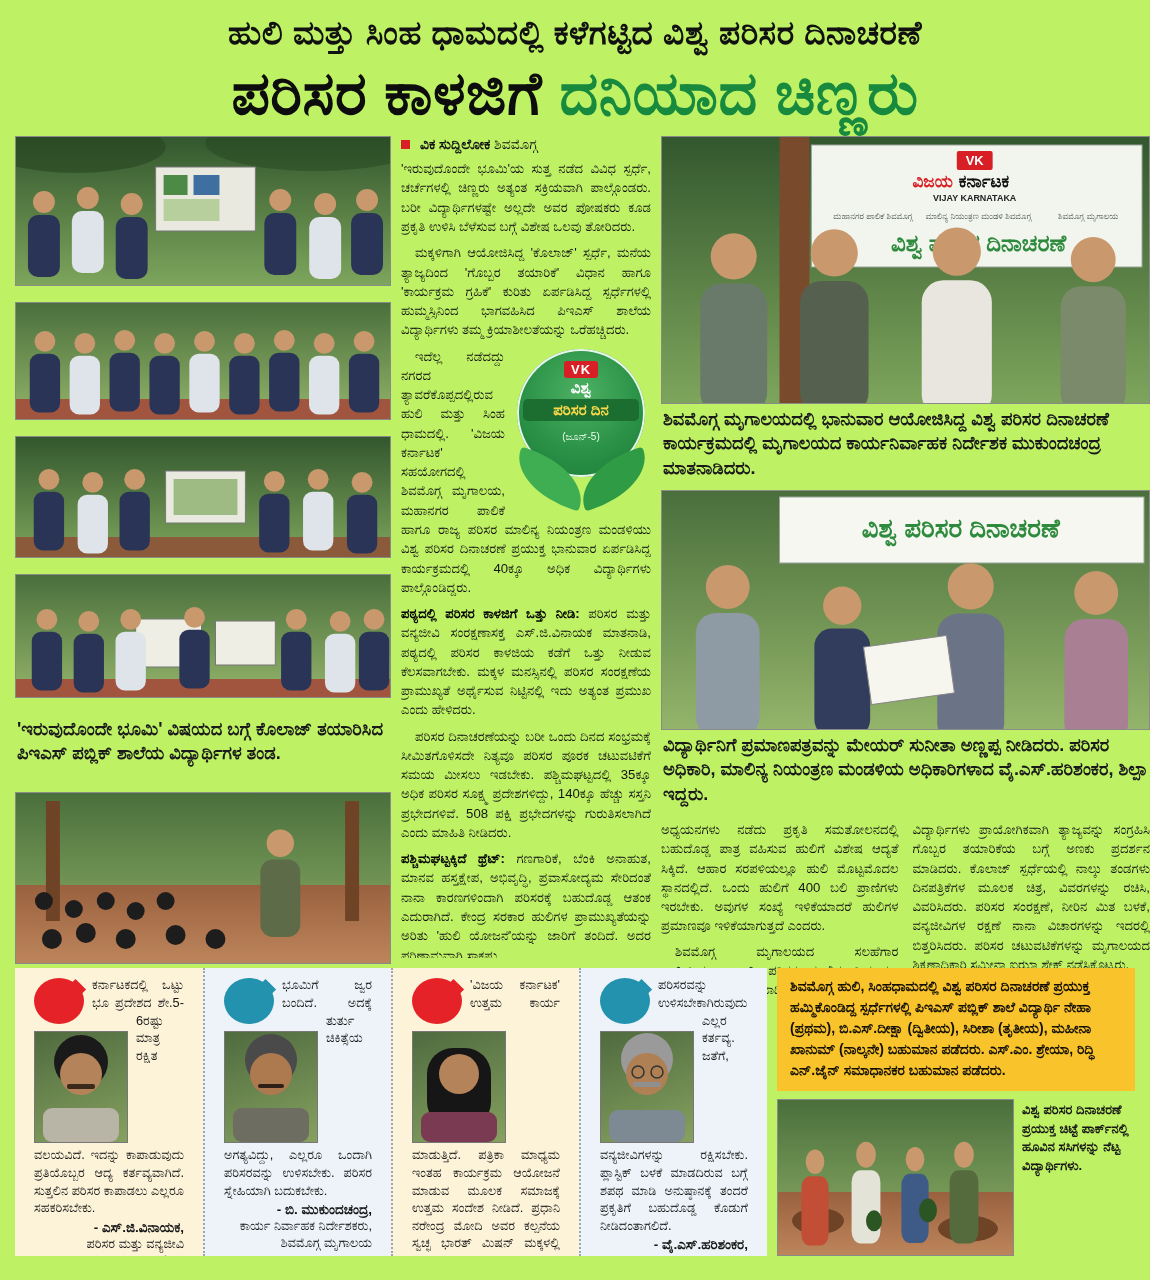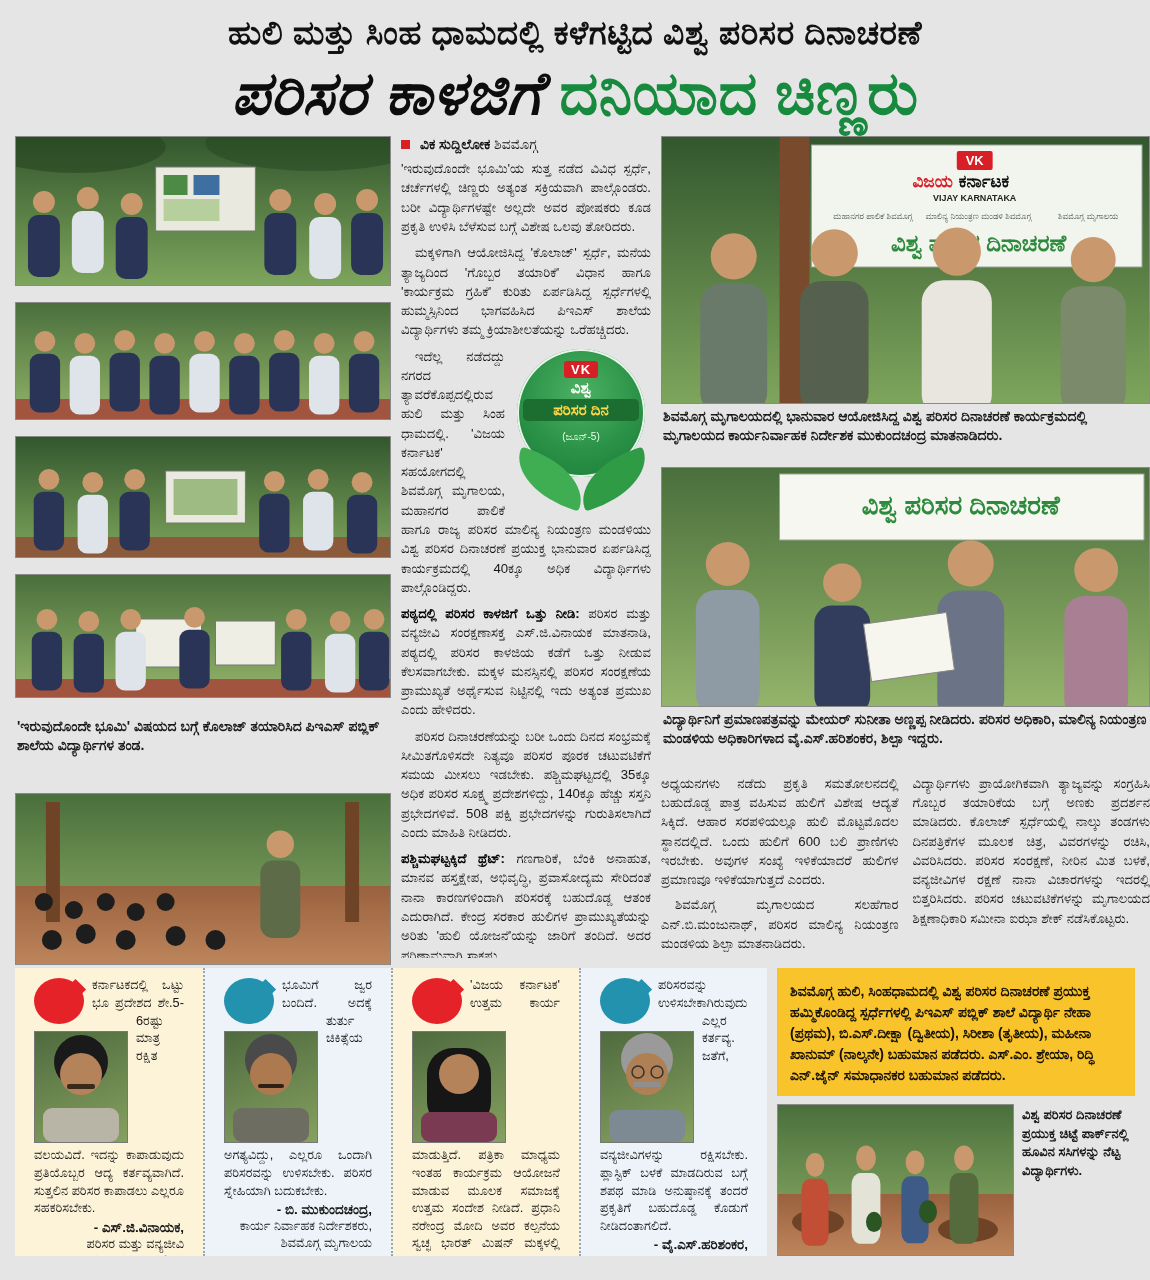--- a/index.html
+++ b/index.html
@@ -1,31 +1,31 @@
 <!DOCTYPE html>
 <html><head>
 <meta charset="utf-8">
 <style>
   html,body{margin:0;padding:0;background:#fff;}
-  .page{width:1150px;height:1280px;position:relative;background:#e5e5e5;overflow:hidden;
+  .page{width:1150px;height:1280px;position:relative;background:#bef264;overflow:hidden;
         font-family:"Liberation Sans",sans-serif;color:#151515;}
   
   .masthead{text-align:center;padding-top:14px;}
   .kicker{font-size:33px;font-weight:700;color:#111;letter-spacing:.5px;}
   .headline{font-size:60px;font-weight:800;line-height:1.02;margin-top:10px;letter-spacing:.5px;}
-  .headline .black{color:#0d0d0d;font-style:italic;}
+  .headline .black{color:#0d0d0d;}
   .headline .green{color:#178a3e;}
   
   .main{display:flex;gap:10px;padding:12px 15px 0 15px;height:822px;}
   .lcol{width:376px;flex:none;display:flex;flex-direction:column;gap:16px;}
   .mcol{width:250px;flex:none;overflow:hidden;}
   .rcol{width:489px;flex:none;display:flex;flex-direction:column;}
   .photo{position:relative;border:1px solid #8a8a8a;overflow:hidden;flex:none;background:#567d44;}
   .photo svg{display:block;width:100%;height:100%;}
-  .cap{font-size:14px;font-weight:700;line-height:1.35;color:#1a1a1a;padding:3px 2px 22px 2px;}
+  .cap{font-size:18px;font-weight:700;line-height:1.35;color:#1a1a1a;padding:3px 2px 10px 2px;}
   
   .byline{font-size:14px;margin-bottom:6px;}
   .byline .sq{display:inline-block;width:9px;height:9px;background:#d81f26;margin-right:6px;}
   .byline b{font-weight:800;}
   .article p{font-size:13.2px;line-height:1.46;text-align:justify;margin:0 0 7px 0;}
   .article p.ind{text-indent:14px;}
   .article b.shead{font-weight:800;color:#000;}
   
   .vk-badge{float:right;width:138px;height:158px;margin:2px 0 4px 8px;position:relative;}
   .badge-circle{position:absolute;left:4px;top:0;width:128px;height:128px;border-radius:50%;
@@ -61,21 +61,21 @@
   .portrait{float:left;clear:left;width:92px;height:110px;margin:3px 8px 3px 0;border:1px solid #777;
     background:linear-gradient(160deg,#4f6b3f,#86a15f);}
   .portrait svg{display:block;width:100%;height:100%;}
   .q-text{font-size:12.8px;line-height:1.38;text-align:justify;margin:0;}
   .q-name{clear:both;font-weight:800;font-size:13.5px;text-align:right;margin-top:3px;}
   .q-role{font-size:12.8px;text-align:right;line-height:1.3;}
   
   .brcol{width:358px;flex:none;display:flex;flex-direction:column;}
   .prize{background:#f9c32c;padding:8px 13px 10px 13px;flex:none;}
   .prize-title{font-size:23px;font-weight:800;color:#161001;}
-  .prize-body{font-size:14px;font-weight:600;line-height:1.5;margin-top:5px;text-align:left;color:#141005;}
+  .prize-body{font-size:14px;font-weight:600;line-height:1.5;text-align:left;color:#141005;}
   .br-row{display:flex;gap:8px;margin-top:8px;flex:1;}
   .br-photo{width:235px;flex:none;border:1px solid #8a8a8a;overflow:hidden;background:#5d8747;}
   .br-photo svg{display:block;width:100%;height:100%;}
   .br-cap{flex:1;font-size:13px;font-weight:700;line-height:1.42;padding-top:2px;}
 </style>
 </head>
 <body>
 
 <svg width="0" height="0" style="position:absolute" aria-hidden="true">
   <defs>
@@ -257,21 +257,21 @@
           <use href="#person" width="40" height="90" transform="translate(26,70) scale(2.0)" style="color:#8e9aa4"></use>
           <use href="#person" width="40" height="90" transform="translate(146,92) scale(1.75)" style="color:#323d5e"></use>
           <use href="#person" width="40" height="90" transform="translate(268,68) scale(2.1)" style="color:#6b7486"></use>
           <use href="#person" width="40" height="90" transform="translate(396,76) scale(2.0)" style="color:#a97f93"></use>
           <rect x="206" y="150" width="84" height="58" fill="#f7f6ee" stroke="#888" transform="rotate(-8 248 179)"></rect>
         </svg>
       </div>
       <div class="cap">ವಿದ್ಯಾರ್ಥಿನಿಗೆ ಪ್ರಮಾಣಪತ್ರವನ್ನು ಮೇಯರ್ ಸುನೀತಾ ಅಣ್ಣಪ್ಪ ನೀಡಿದರು. ಪರಿಸರ ಅಧಿಕಾರಿ, ಮಾಲಿನ್ಯ ನಿಯಂತ್ರಣ ಮಂಡಳಿಯ ಅಧಿಕಾರಿಗಳಾದ ವೈ.ಎಸ್.ಹರಿಶಂಕರ, ಶಿಲ್ಪಾ ಇದ್ದರು.</div>
       <div class="rc-cols">
         <div class="rc-col">
-          <p>ಅಧ್ಯಯನಗಳು ನಡೆದು ಪ್ರಕೃತಿ ಸಮತೋಲನದಲ್ಲಿ ಬಹುದೊಡ್ಡ ಪಾತ್ರ ವಹಿಸುವ ಹುಲಿಗೆ ವಿಶೇಷ ಆದ್ಯತೆ ಸಿಕ್ಕಿದೆ. ಆಹಾರ ಸರಪಳಿಯಲ್ಲೂ ಹುಲಿ ಮೊಟ್ಟಮೊದಲ ಸ್ಥಾನದಲ್ಲಿದೆ. ಒಂದು ಹುಲಿಗೆ 600 ಬಲಿ ಪ್ರಾಣಿಗಳು ಇರಬೇಕು. ಅವುಗಳ ಸಂಖ್ಯೆ ಇಳಿಕೆಯಾದರೆ ಹುಲಿಗಳ ಪ್ರಮಾಣವೂ ಇಳಿಕೆಯಾಗುತ್ತದೆ ಎಂದರು.</p>
+          <p>ಅಧ್ಯಯನಗಳು ನಡೆದು ಪ್ರಕೃತಿ ಸಮತೋಲನದಲ್ಲಿ ಬಹುದೊಡ್ಡ ಪಾತ್ರ ವಹಿಸುವ ಹುಲಿಗೆ ವಿಶೇಷ ಆದ್ಯತೆ ಸಿಕ್ಕಿದೆ. ಆಹಾರ ಸರಪಳಿಯಲ್ಲೂ ಹುಲಿ ಮೊಟ್ಟಮೊದಲ ಸ್ಥಾನದಲ್ಲಿದೆ. ಒಂದು ಹುಲಿಗೆ 400 ಬಲಿ ಪ್ರಾಣಿಗಳು ಇರಬೇಕು. ಅವುಗಳ ಸಂಖ್ಯೆ ಇಳಿಕೆಯಾದರೆ ಹುಲಿಗಳ ಪ್ರಮಾಣವೂ ಇಳಿಕೆಯಾಗುತ್ತದೆ ಎಂದರು.</p>
           <p class="ind">ಶಿವಮೊಗ್ಗ ಮೃಗಾಲಯದ ಸಲಹೆಗಾರ ಎನ್.ಬಿ.ಮಂಜುನಾಥ್, ಪರಿಸರ ಮಾಲಿನ್ಯ ನಿಯಂತ್ರಣ ಮಂಡಳಿಯ ಶಿಲ್ಪಾ ಮಾತನಾಡಿದರು.</p>
         </div>
         <div class="rc-col">
           <p>ವಿದ್ಯಾರ್ಥಿಗಳು ಪ್ರಾಯೋಗಿಕವಾಗಿ ತ್ಯಾಜ್ಯವನ್ನು ಸಂಗ್ರಹಿಸಿ ಗೊಬ್ಬರ ತಯಾರಿಕೆಯ ಬಗ್ಗೆ ಅಣಕು ಪ್ರದರ್ಶನ ಮಾಡಿದರು. ಕೊಲಾಜ್ ಸ್ಪರ್ಧೆಯಲ್ಲಿ ನಾಲ್ಕು ತಂಡಗಳು ದಿನಪತ್ರಿಕೆಗಳ ಮೂಲಕ ಚಿತ್ರ, ವಿವರಗಳನ್ನು ರಚಿಸಿ, ವಿವರಿಸಿದರು. ಪರಿಸರ ಸಂರಕ್ಷಣೆ, ನೀರಿನ ಮಿತ ಬಳಕೆ, ವನ್ಯಜೀವಿಗಳ ರಕ್ಷಣೆ ನಾನಾ ವಿಚಾರಗಳನ್ನು ಇದರಲ್ಲಿ ಬಿತ್ತರಿಸಿದರು. ಪರಿಸರ ಚಟುವಟಿಕೆಗಳನ್ನು ಮೃಗಾಲಯದ ಶಿಕ್ಷಣಾಧಿಕಾರಿ ಸಮೀನಾ ಐಝಾ ಶೇಕ್ ನಡೆಸಿಕೊಟ್ಟರು.</p>
         </div>
       </div>
     </div>
   </div>
 
   <div class="bottom">

